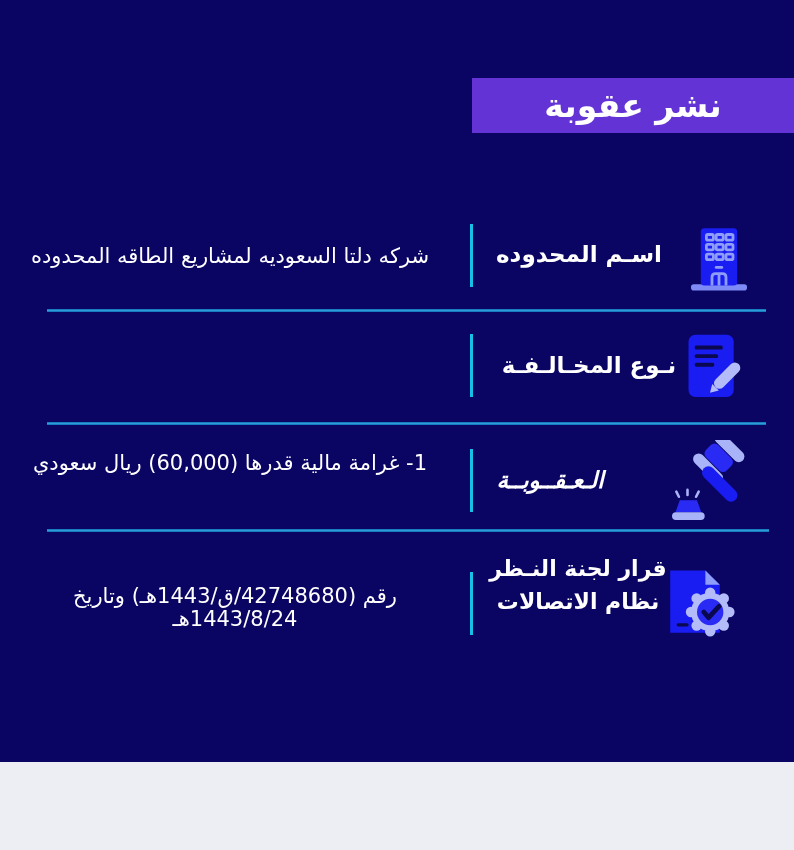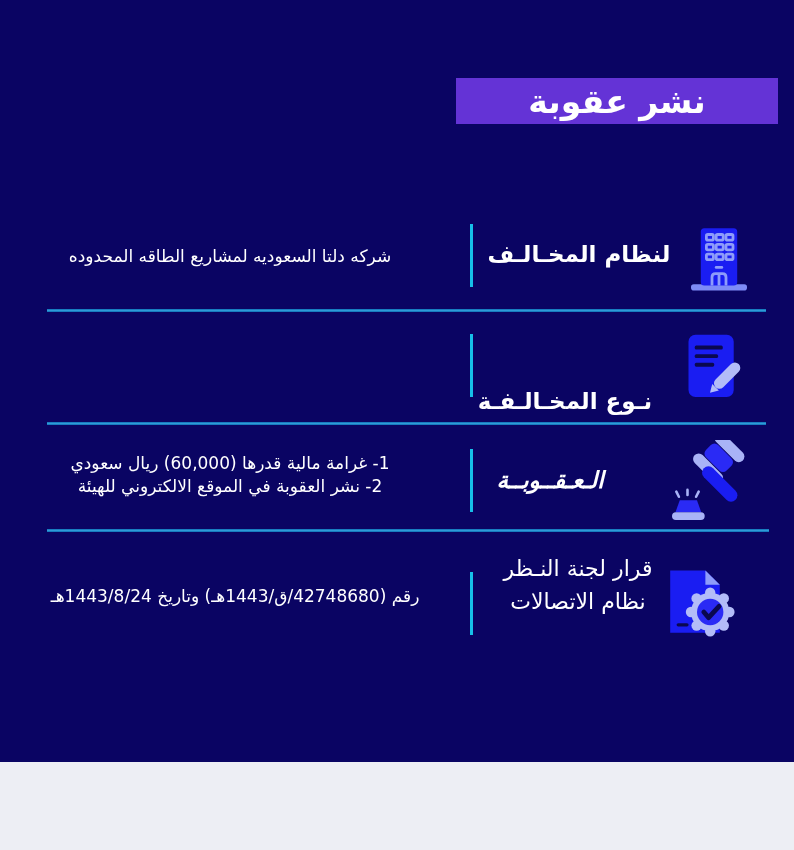--- a/index.html
+++ b/index.html
@@ -1,32 +1,32 @@
 <!DOCTYPE html>
 <html lang="ar"><head>
 <meta charset="utf-8">
 <style>
   html,body{margin:0;padding:0;}
   body{width:794px;height:850px;position:relative;overflow:hidden;
        font-family:"DejaVu Sans",sans-serif;background:#0a0463;}
   .stage{position:absolute;inset:0;width:794px;height:850px;background:#0a0463;}
 
   
-  .banner{position:absolute;left:456px;top:78px;width:322px;height:46px;
+  .banner{position:absolute;left:472px;top:78px;width:322px;height:55px;
           background:#6433d6;display:flex;align-items:center;justify-content:center;}
   .banner-title{color:#ffffff;font-size:33px;font-weight:bold;direction:rtl;}
 
   
   .vline{position:absolute;width:3px;background:#17c0e9;}
   .hdivider{position:absolute;height:3px;background:linear-gradient(#0d6db4,#2f9ad8,#0d6db4);}
   .row-label{position:absolute;color:#ffffff;font-weight:bold;font-size:23px;
              direction:rtl;text-align:center;}
-  .row-label-multi{position:absolute;color:#ffffff;font-weight:normal;font-size:22px;
+  .row-label-multi{position:absolute;color:#ffffff;font-weight:bold;font-size:22px;
                    direction:rtl;text-align:center;line-height:33px;}
-  .row-text{position:absolute;color:#ffffff;font-size:17px;line-height:23px;
+  .row-text{position:absolute;color:#ffffff;font-size:21px;line-height:23px;
             direction:rtl;text-align:center;font-weight:400;}
   .icon-box{position:absolute;}
 
   
   .footer{position:absolute;left:0;top:762px;width:794px;height:88px;background:#edeef4;}
 </style>
 </head>
 <body>
 
 <div class="stage">
@@ -48,41 +48,41 @@
           <rect x="60" y="29" width="10" height="8" rx="2"></rect>
         <rect x="32" y="43" width="10" height="8" rx="2"></rect>
           <rect x="46" y="43" width="10" height="8" rx="2"></rect>
           <rect x="60" y="43" width="10" height="8" rx="2"></rect>
       </g>
       <rect x="44" y="60" width="12" height="4" rx="2" fill="#8e9cfa"></rect>
       <path d="M40 88 V76 q0,-5 5,-5 h10 q5,0 5,5 V88" fill="none" stroke="#8e9cfa" stroke-width="4"></path>
       <line x1="50" y1="72" x2="50" y2="88" stroke="#8e9cfa" stroke-width="4"></line>
     </svg>
   </div>
-  <div class="row-label" style="left:486px;top:241px;width:186px;">لنظام المخـالـف</div>
+  <div class="row-label" style="left:486px;top:241px;width:186px;">اسـم المحدوده</div>
   <div class="vline" style="left:470px;top:224px;height:63px;"></div>
   <div class="row-text" style="left:10px;top:245px;width:440px;">شركه دلتا السعوديه لمشاريع الطاقه المحدوده</div>
 
   <div class="hdivider" style="left:47px;top:309px;width:719px;"></div>
 
   <div class="icon-box" style="left:676px;top:330px;width:78px;height:78px;">
     <svg viewBox="0 0 100 100" width="78" height="78">
       <rect x="16" y="6" width="58" height="80" rx="9" fill="#1a1df2"></rect>
       <g fill="#0a0850">
         <rect x="24" y="20" width="36" height="5" rx="2"></rect>
         <rect x="24" y="31" width="30" height="5" rx="2"></rect>
         <rect x="24" y="42" width="25" height="5" rx="2"></rect>
       </g>
       <g transform="rotate(-45 62 62)">
         <rect x="46" y="55" width="42" height="14" rx="7" fill="#b3bcf8"></rect>
         <polygon points="46,56 46,68 36,62" fill="#b3bcf8"></polygon>
       </g>
     </svg>
   </div>
-  <div class="row-label" style="left:470px;top:352px;width:190px;margin-top:36px;">نـوع المخـالـفـة</div>
+  <div class="row-label" style="left:494px;top:352px;width:190px;">نـوع المخـالـفـة</div>
   <div class="vline" style="left:470px;top:334px;height:63px;"></div>
 
   <div class="hdivider" style="left:47px;top:422px;width:719px;"></div>
 
   <div class="icon-box" style="left:664px;top:440px;width:90px;height:86px;">
     <svg viewBox="0 0 100 100" width="90" height="86">
       <g transform="rotate(45 50 32)">
         <rect x="33" y="6" width="34" height="20" rx="6" fill="#2a2af5"></rect>
         <rect x="28" y="-8" width="44" height="13" rx="6.5" fill="#a9b3f7"></rect>
         <rect x="28" y="27" width="44" height="13" rx="6.5" fill="#a9b3f7"></rect>
@@ -96,21 +96,20 @@
         <line x1="15" y1="66" x2="12" y2="60"></line>
         <line x1="25" y1="64" x2="25" y2="58"></line>
         <line x1="35" y1="66" x2="38" y2="60"></line>
       </g>
     </svg>
   </div>
   <div class="row-label" style="left:460px;top:467px;width:180px;font-style:italic;">الـعـقــوبــة</div>
   <div class="vline" style="left:470px;top:449px;height:63px;"></div>
   <div class="row-text" style="left:30px;top:452px;width:400px;">
     <div>1- غرامة مالية قدرها (60,000) ريال سعودي</div>
-    <div>2- نشر العقوبة في الموقع الالكتروني للهيئة</div>
   </div>
 
   <div class="hdivider" style="left:47px;top:529px;width:722px;"></div>
 
   <div class="icon-box" style="left:656px;top:564px;width:86px;height:80px;">
     <svg viewBox="0 0 100 100" width="86" height="80">
       <path d="M14 8 h44 l18 18 v60 h-62 z" fill="#1a1df2"></path>
       <polygon points="58,8 76,26 58,26" fill="#8e9cfa"></polygon>
       <rect x="22" y="74" width="15" height="4" rx="2" fill="#0a0850"></rect>
       <g>

